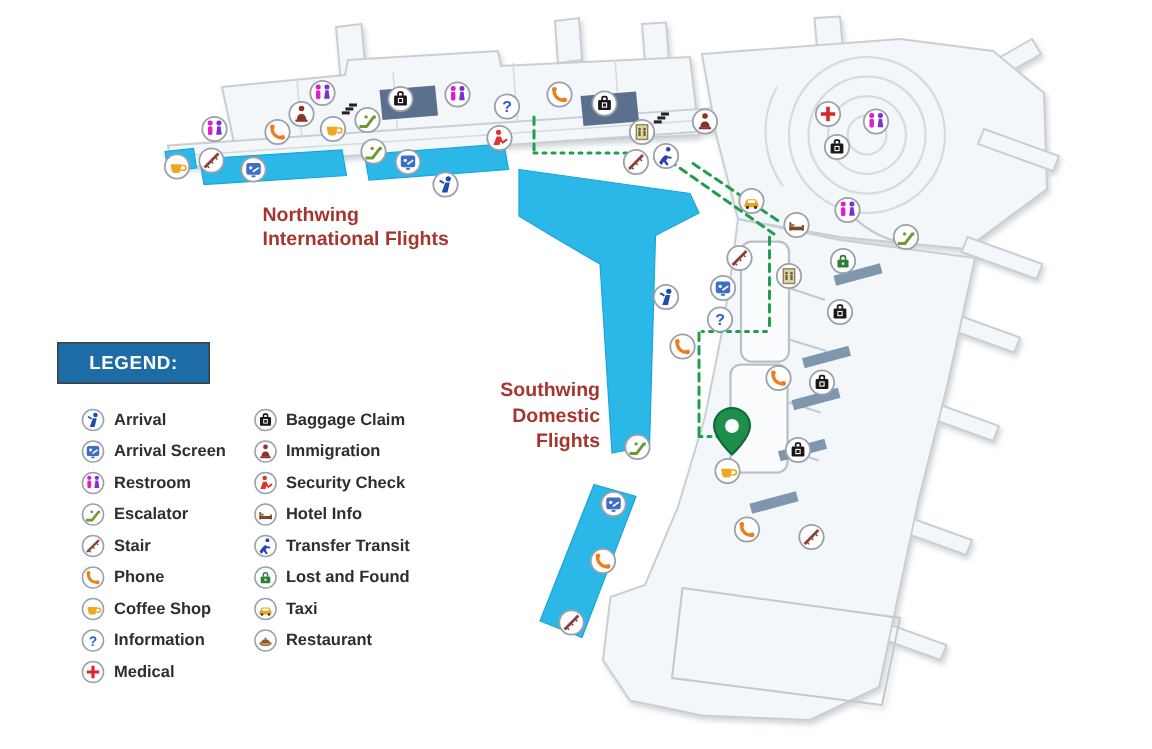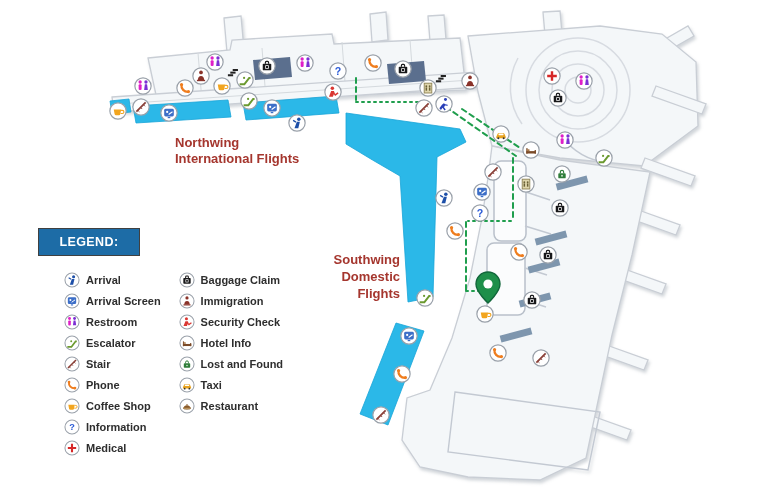--- a/index.html
+++ b/index.html
@@ -17,21 +17,21 @@
   .belt{fill:#7e96ae;}
   .route{stroke:#1f9e4d;stroke-width:2;fill:none;stroke-linecap:round;stroke-dasharray:5 4;}
   .route.dots{stroke-dasharray:2 4;}
   .mic{pointer-events:none;}
   .map-label{font-weight:bold;font-size:13px;fill:#a5362e;}
   
   #legend{position:absolute;left:38px;top:228px;width:230px;}
   .legend-title{width:100px;height:26px;background:#1d6ca6;border:1px solid #404040;
       color:#fff;font-weight:bold;font-size:12.5px;letter-spacing:.4px;
       display:flex;align-items:center;justify-content:center;}
-  .legend-cols{position:absolute;left:26px;top:44px;display:flex;gap:10px;}
+  .legend-cols{position:absolute;left:16px;top:44px;display:flex;gap:10px;}
   .legend-col{display:flex;flex-direction:column;gap:5.5px;}
   .legend-col.c2{margin-left:8px;}
   .legend-row{display:flex;align-items:center;gap:6px;height:15.5px;}
   .legend-row svg{flex:0 0 auto;}
   .legend-row span{font-size:11px;font-weight:bold;color:#2e2e2e;white-space:nowrap;}
 </style>
 </head>
 <body>
 
 <div id="stage">
@@ -462,20 +462,26 @@
             <span>Security Check</span>
           </div>
           <div class="legend-row">
             <svg width="16" height="16" viewBox="0 0 20 20">
               <use href="#sym-hotel-info" xlink:href="#sym-hotel-info" x="0" y="0" width="20" height="20"></use>
             </svg>
             <span>Hotel Info</span>
           </div>
           <div class="legend-row">
             <svg width="16" height="16" viewBox="0 0 20 20">
+              <use href="#sym-transfer-transit" xlink:href="#sym-transfer-transit" x="0" y="0" width="20" height="20"></use>
+            </svg>
+            <span>Transfer Transit</span>
+          </div>
+          <div class="legend-row">
+            <svg width="16" height="16" viewBox="0 0 20 20">
               <use href="#sym-lost-and-found" xlink:href="#sym-lost-and-found" x="0" y="0" width="20" height="20"></use>
             </svg>
             <span>Lost and Found</span>
           </div>
           <div class="legend-row">
             <svg width="16" height="16" viewBox="0 0 20 20">
               <use href="#sym-taxi" xlink:href="#sym-taxi" x="0" y="0" width="20" height="20"></use>
             </svg>
             <span>Taxi</span>
           </div>

